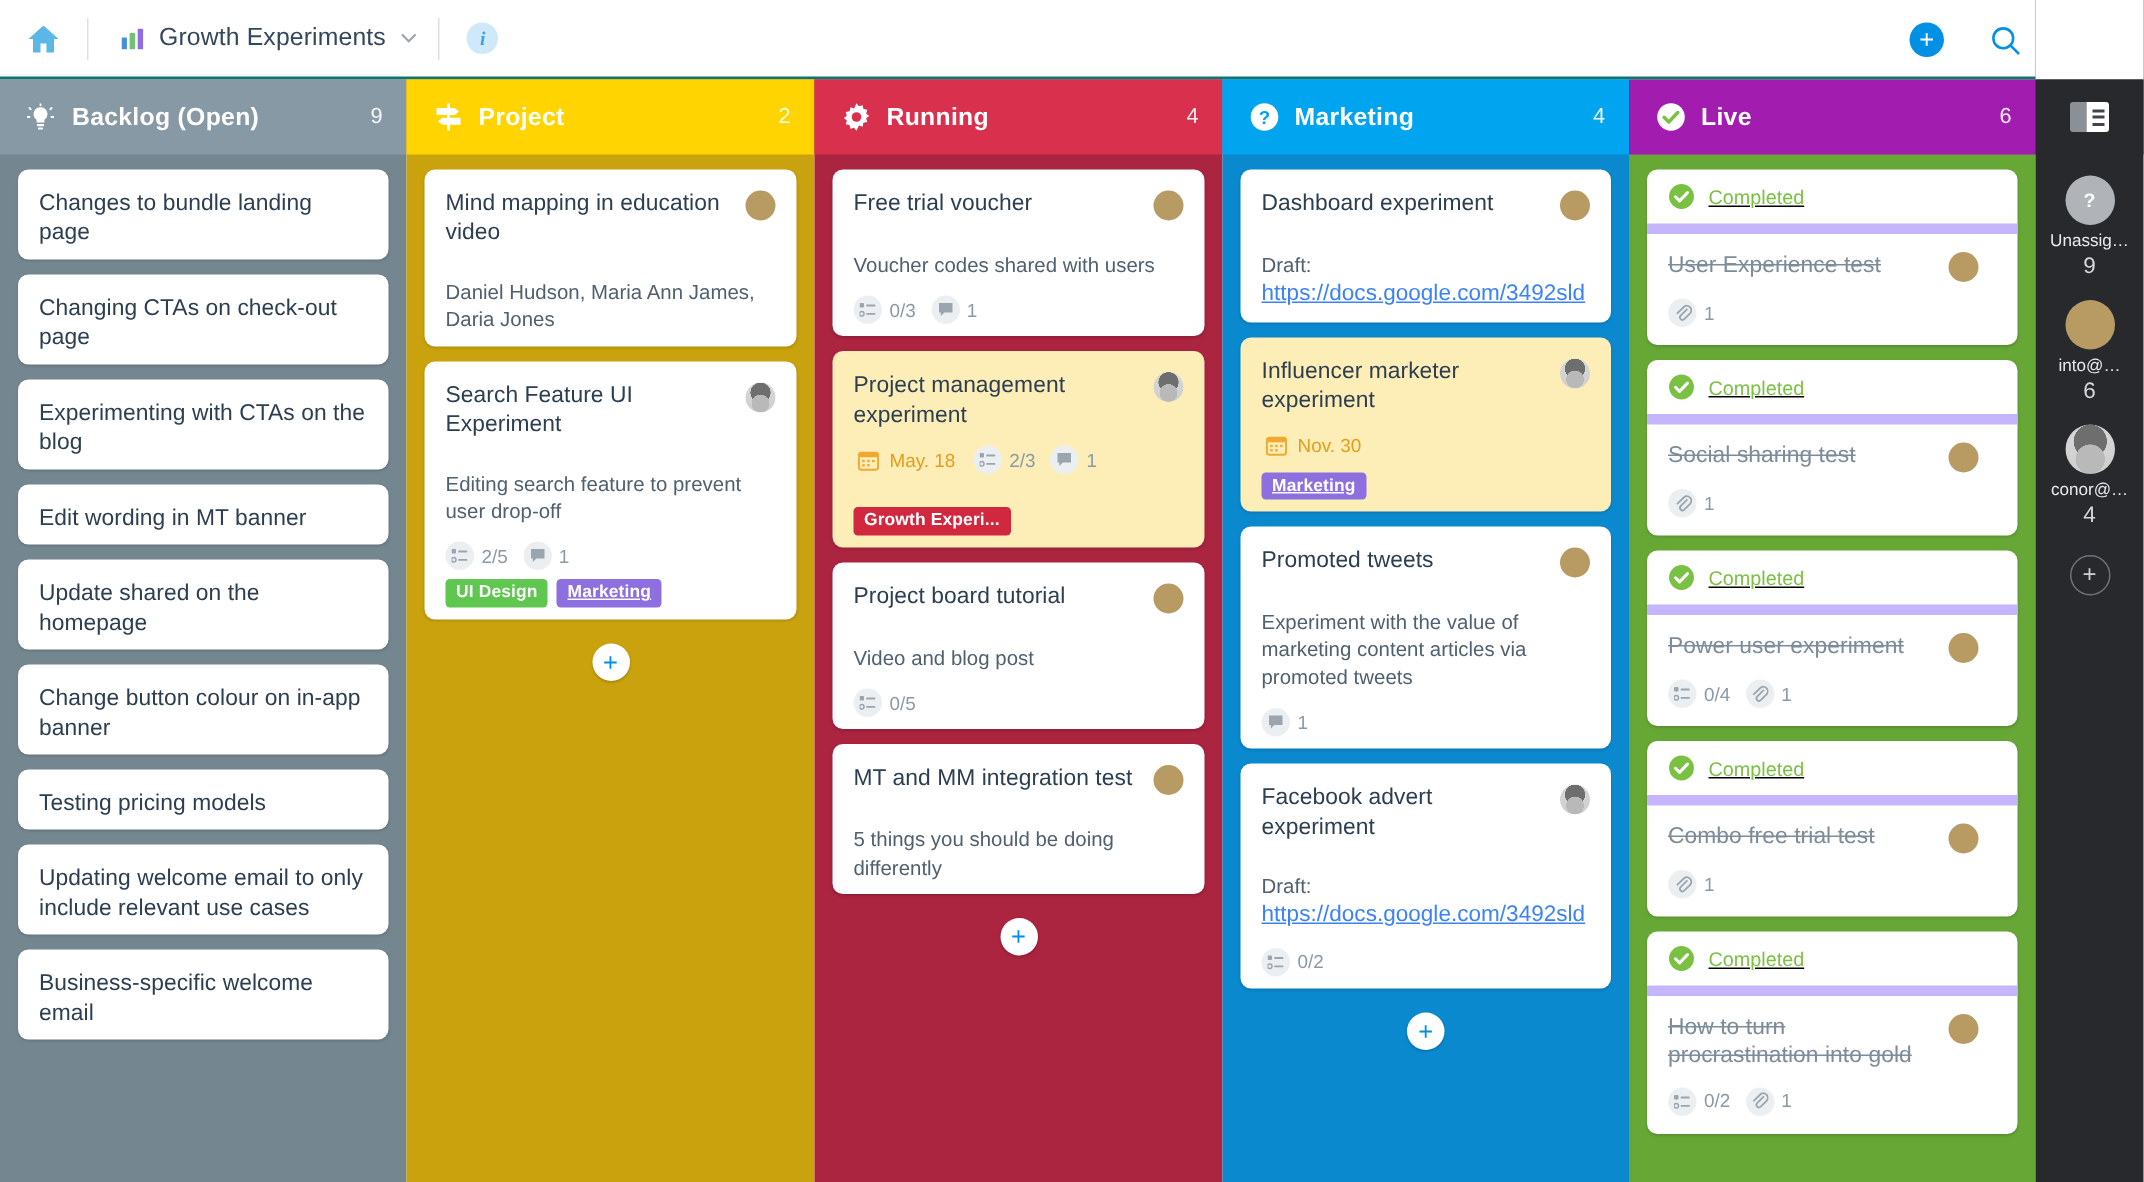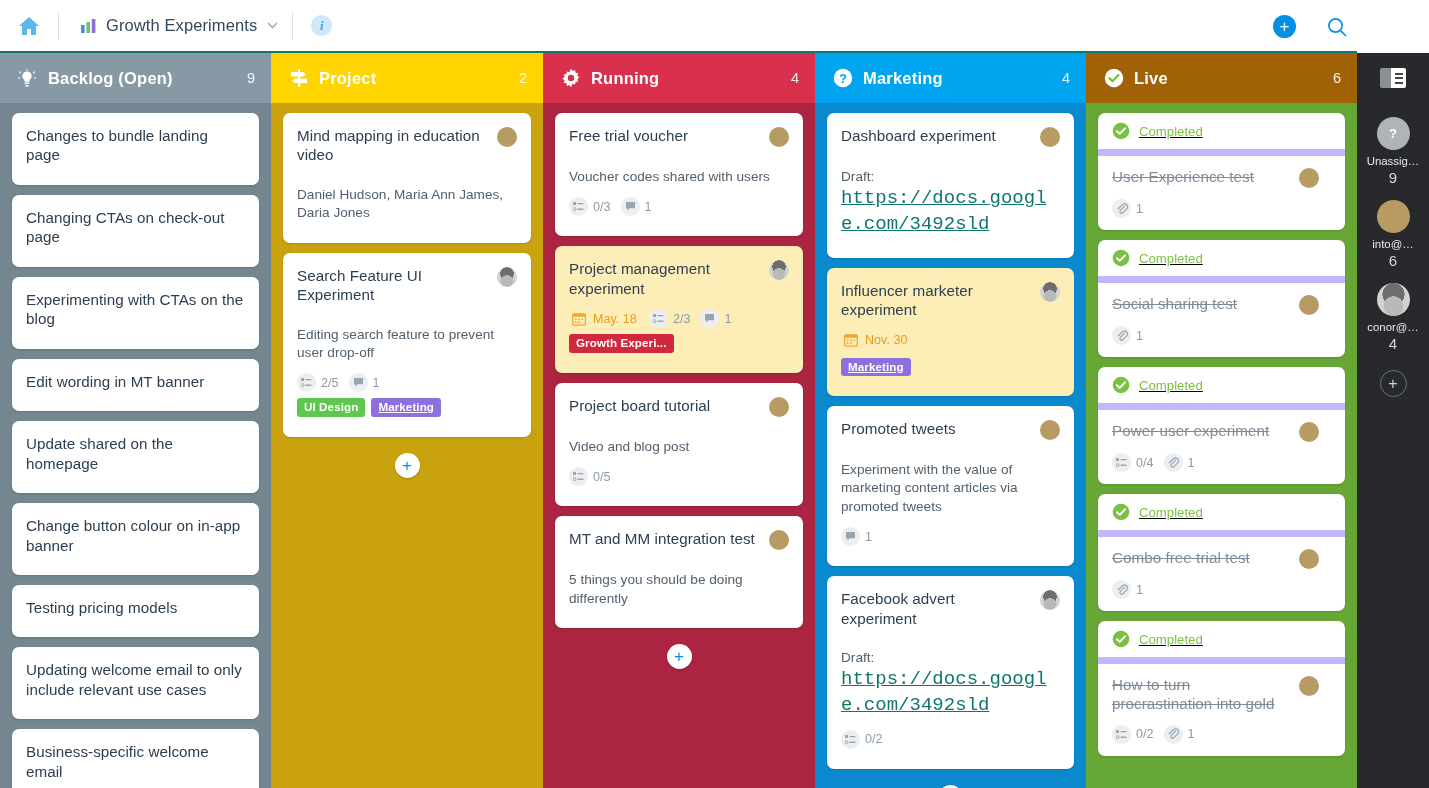--- a/index.html
+++ b/index.html
@@ -103,38 +103,38 @@
   .col-body {
     flex: 1; overflow: hidden;
     padding: 10px 12px 0 12px;
     display: flex; flex-direction: column; gap: 10px;
   }
 
   
   .card {
     background: #fff;
     border-radius: 7px;
-    padding: 13px 14px 20px 14px;
+    padding: 13px 14px 8px 14px;
     position: relative;
     box-shadow: 0 1px 2px rgba(0,0,0,.14);
     flex: none;
   }
   .card.cream { background: #fdeeb8; }
   .card-row { display: flex; align-items: flex-start; gap: 8px; }
   .card-title {
     font-size: 15.2px; color: #2d3e50; line-height: 1.28;
     flex: 1; font-weight: 400; letter-spacing: .05px;
   }
   .card-desc {
     font-size: 13.6px; color: #51606e; line-height: 1.35;
     margin-top: 21px; letter-spacing: .02px;
   }
   .card-link {
-    color: #0f766e; text-decoration: underline; word-break: break-all;
-    font-size: 19px; display: block; font-family: Liberation Mono, monospace;
+    color: #3b82f6; text-decoration: underline; word-break: break-all;
+    font-size: 15px; display: block;
   }
   .card-avatar { margin-top: 1px; }
 
   .meta {
     display: flex; align-items: center; gap: 6px; margin-top: 11px;
     flex-wrap: wrap;
   }
   .meta-chip { display:flex; align-items:center; gap: 5px; margin-right: 4px; }
   .meta-icon {
     width: 19px; height: 19px; border-radius: 50%;
@@ -476,21 +476,21 @@
               <span class="meta-text">2/3</span>
             </span>
             <span class="meta-chip">
               <span class="meta-icon">
                 <svg width="11" height="11" viewBox="0 0 11 11">
                   <path d="M1 1h9v6.3H4.6L2.2 9.6V7.3H1z" fill="#9aa5af"></path>
                 </svg>
               </span>
               <span class="meta-text">1</span>
             </span>
-            <div class="meta" style="margin-top: 0px; display: inline-flex;">
+            <div class="meta" style="margin-top: 16px; display: inline-flex;">
               <span class="tag tag-growth">Growth Experi...</span>
             </div>
           </div>
         </div>
         <div class="card">
           <div class="card-row">
             <div class="card-title">Project board tutorial</div>
             <span class="avatar card-avatar av-susan" style="width: 20px; height: 20px;"></span>
           </div>
           <div class="card-desc">Video and blog post</div>
@@ -604,21 +604,21 @@
               <span class="meta-text">0/2</span>
             </span>
           </div>
         </div>
         <div class="add-btn-wrap">
           <div class="add-btn">+</div>
         </div>
       </div>
     </div>
     <div class="col" style="width: 271px; background: rgb(102, 167, 54);">
-      <div class="col-head" style="background: #a16207; justify-content: flex-end;">
+      <div class="col-head" style="background: #a21caf; justify-content: flex-end;">
         <span class="ico">
           <span style="display: flex;">
             <svg width="20" height="20" viewBox="0 0 20 20">
               <circle cx="10" cy="10" r="9.2" fill="#fff"></circle>
               <path d="M5.4 10.2l3.1 3.1 6-6.3" stroke="#7ac143" stroke-width="2.3" fill="none" stroke-linecap="round" stroke-linejoin="round"></path>
             </svg>
           </span>
         </span>
         <span class="col-title">Live</span>
         <span class="col-count">6</span>

